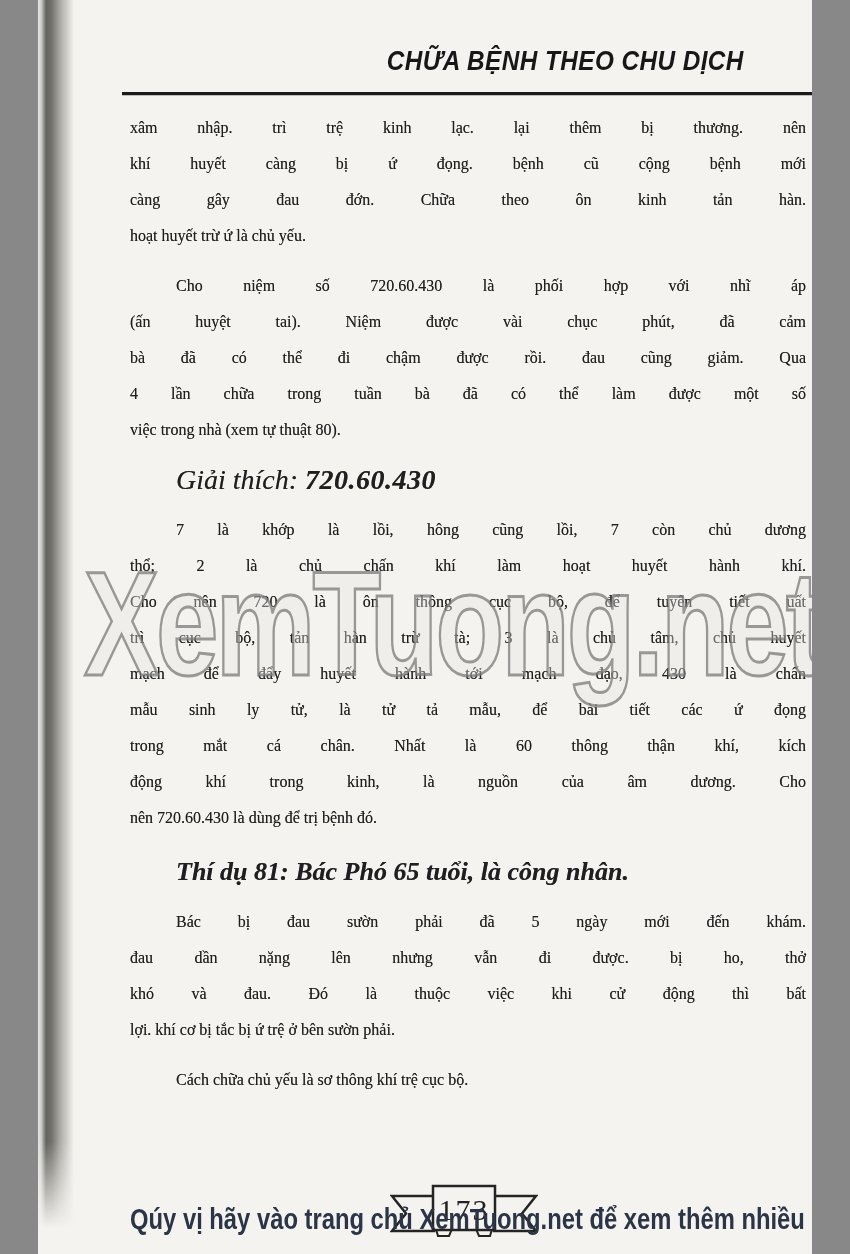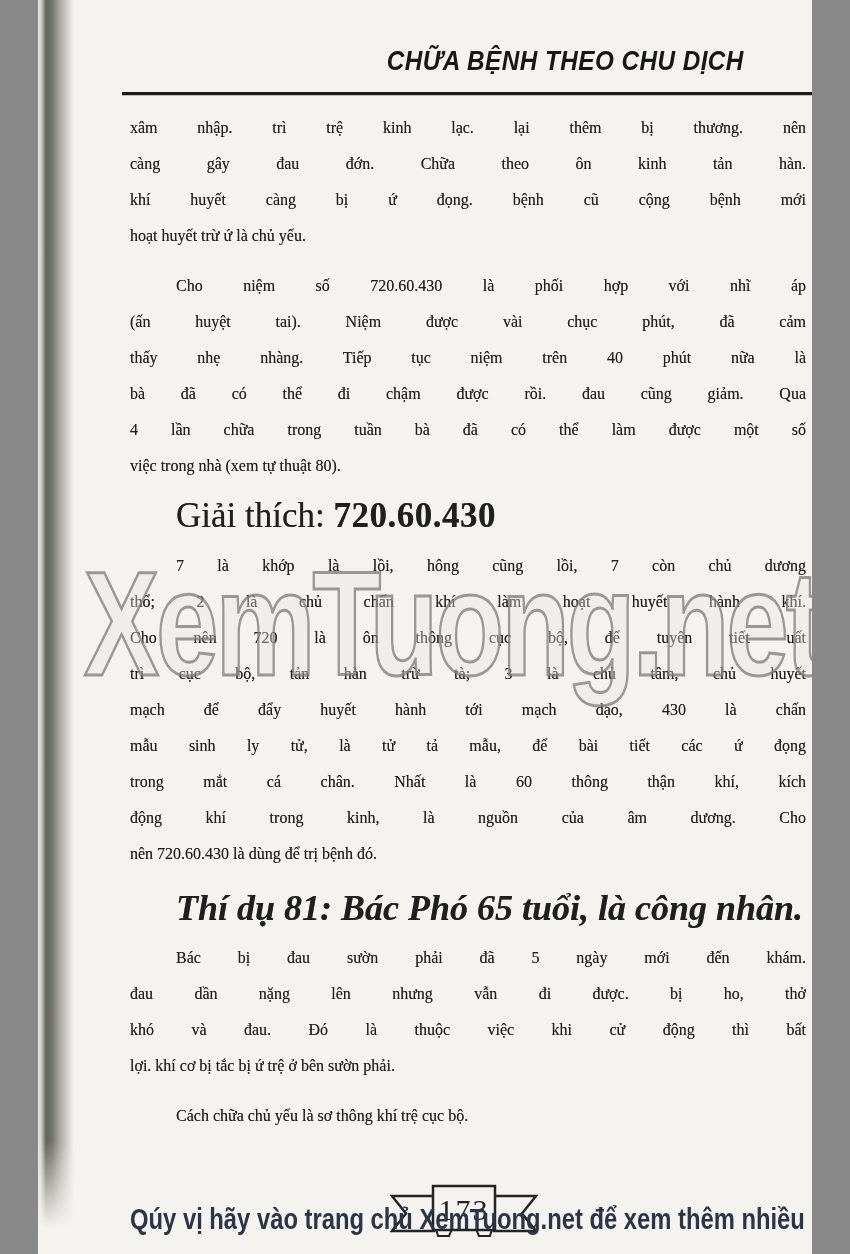--- a/index.html
+++ b/index.html
@@ -43,28 +43,29 @@
   .line {
     font-size:16px; line-height:36px;
     text-align:justify; text-align-last:justify;
     text-shadow:0 0 0.6px rgba(10,10,10,0.55);
   }
   .line.last { text-align-last:left; }
   .line.indent { padding-left:46px; }
   .heading-label {
     margin-top:14px !important; margin-bottom:10px !important;
     padding-left:46px;
-    font-size:35px; line-height:36px;
+    font-size:28px; line-height:36px;
     text-shadow:0 0 0.6px rgba(10,10,10,0.55);
+    font-style:italic;
   }
   .heading-label b { font-weight:bold; letter-spacing:0.5px; }
   .heading-example {
     margin-top:18px !important; margin-bottom:12px !important;
     padding-left:46px;
-    font-size:36px; line-height:36px;
+    font-size:26px; line-height:36px;
     font-weight:bold; font-style:italic;
     text-shadow:0 0 0.6px rgba(10,10,10,0.55);
   }
   .watermark {
     position:absolute; left:46px; top:550px;
     font-family:"Liberation Sans", sans-serif;
     font-weight:bold; font-size:148px; line-height:1;
     letter-spacing:-4px; white-space:nowrap;
     color:rgba(232,232,229,0.38);
     -webkit-text-stroke:3px rgba(122,122,120,0.75);
@@ -92,28 +93,27 @@
 
   <div class="spine-shadow"></div>
 
   <div class="header-title">CHỮA BỆNH THEO CHU DỊCH</div>
 
   <div class="header-rule"></div>
 
   <div class="content">
       <div class="block">
         <div class="line">xâm nhập. trì trệ kinh lạc. lại thêm bị thương. nên</div>
+        <div class="line">khí huyết càng bị ứ đọng. bệnh cũ cộng bệnh mới</div>
         <div class="line">càng gây đau đớn. Chữa theo ôn kinh tản hàn.</div>
-        <div class="line">khí huyết càng bị ứ đọng. bệnh cũ cộng bệnh mới</div>
         <div class="line last">hoạt huyết trừ ứ là chủ yếu.</div>
       </div>
       <div class="block">
         <div class="line indent">Cho niệm số 720.60.430 là phối hợp với nhĩ áp</div>
         <div class="line">(ấn huyệt tai). Niệm được vài chục phút, đã cảm</div>
-        <div class="line">thấy nhẹ nhàng. Tiếp tục niệm trên 40 phút nữa là</div>
         <div class="line">bà đã có thể đi chậm được rồi. đau cũng giảm. Qua</div>
         <div class="line">4 lần chữa trong tuần bà đã có thể làm được một số</div>
         <div class="line last">việc trong nhà (xem tự thuật 80).</div>
       </div>
       <div class="block heading-label"><span>Giải thích: </span><b>720.60.430</b></div>
       <div class="block">
         <div class="line indent">7 là khớp là lồi, hông cũng lồi, 7 còn chủ dương</div>
         <div class="line">thổ; 2 là chủ chấn khí làm hoạt huyết hành khí.</div>
         <div class="line">Cho nên 720 là ôn thông cục bộ, để tuyên tiết uất</div>
         <div class="line">trì cục bộ, tản hàn trừ tà; 3 là chủ tâm, chủ huyết</div>

